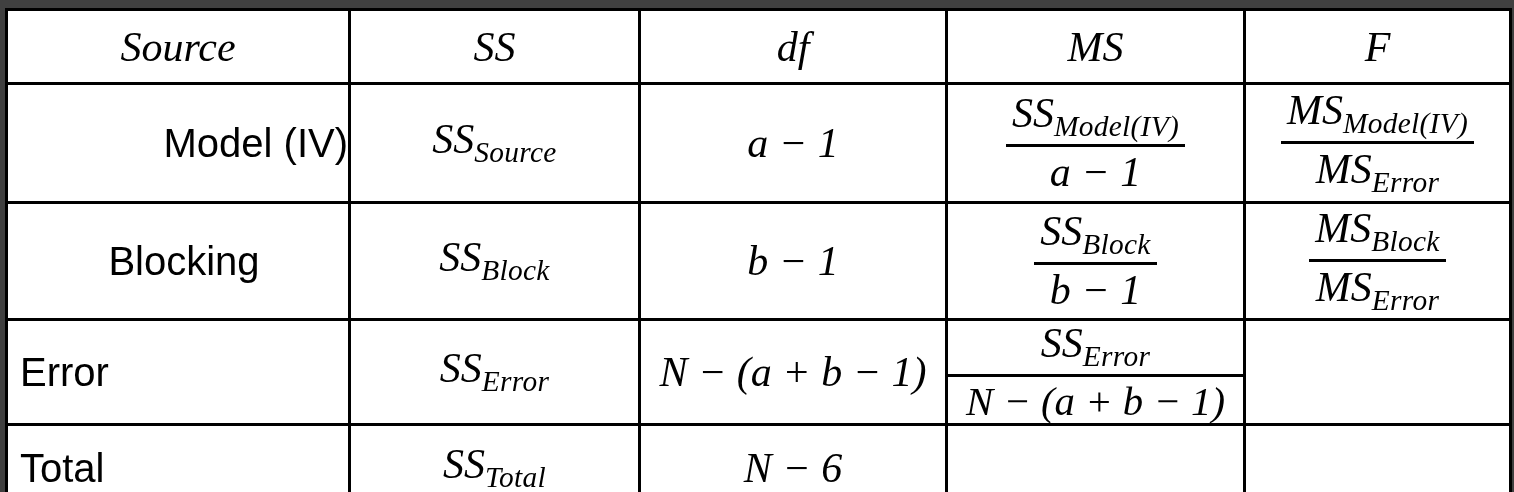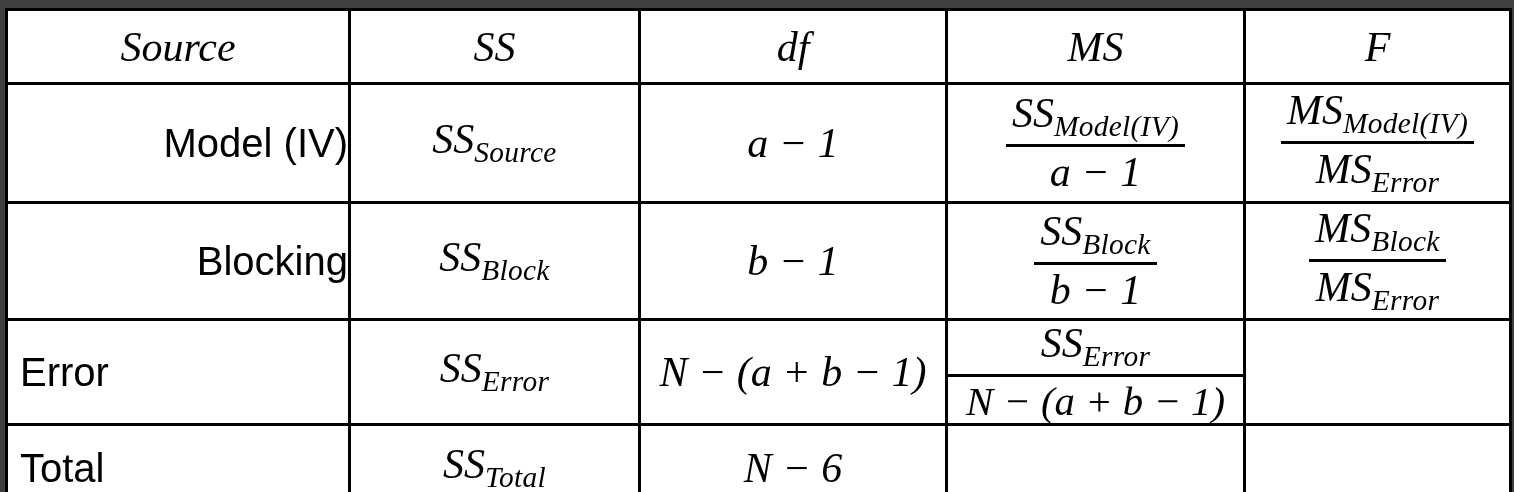--- a/index.html
+++ b/index.html
@@ -206,21 +206,21 @@
                 <span class="num"><span>MS</span><span class="sub">Model(IV)</span></span>
                 <span class="den"><span>MS</span><span class="sub">Error</span></span>
               </span>
             </span>
           </div>
         </td>
       </tr>
 
       <tr class="r-block">
         <td>
-          <div class="cellbox" style="justify-content:flex-end;">
+          <div class="cellbox" style="justify-content:center;">
             <span class="srclabel">Blocking</span>
           </div>
         </td>
         <td>
           <div class="cellbox">
             <span class="math"><span>SS</span><span class="sub">Block</span></span>
           </div>
         </td>
         <td>
           <div class="cellbox">

